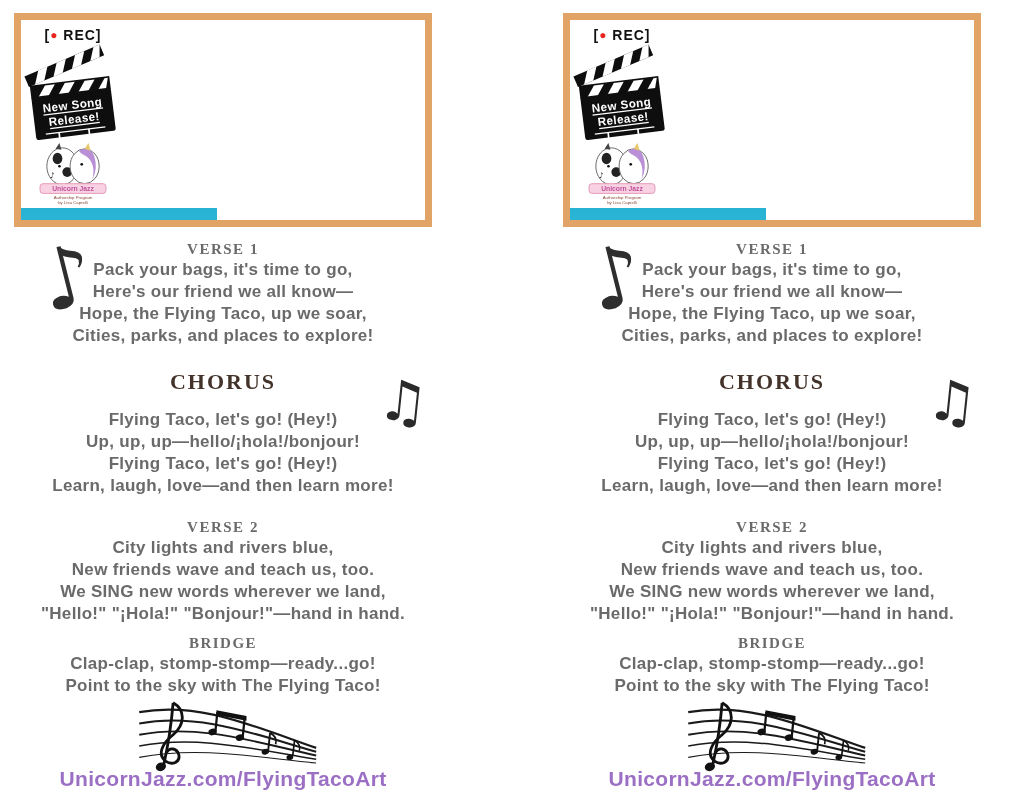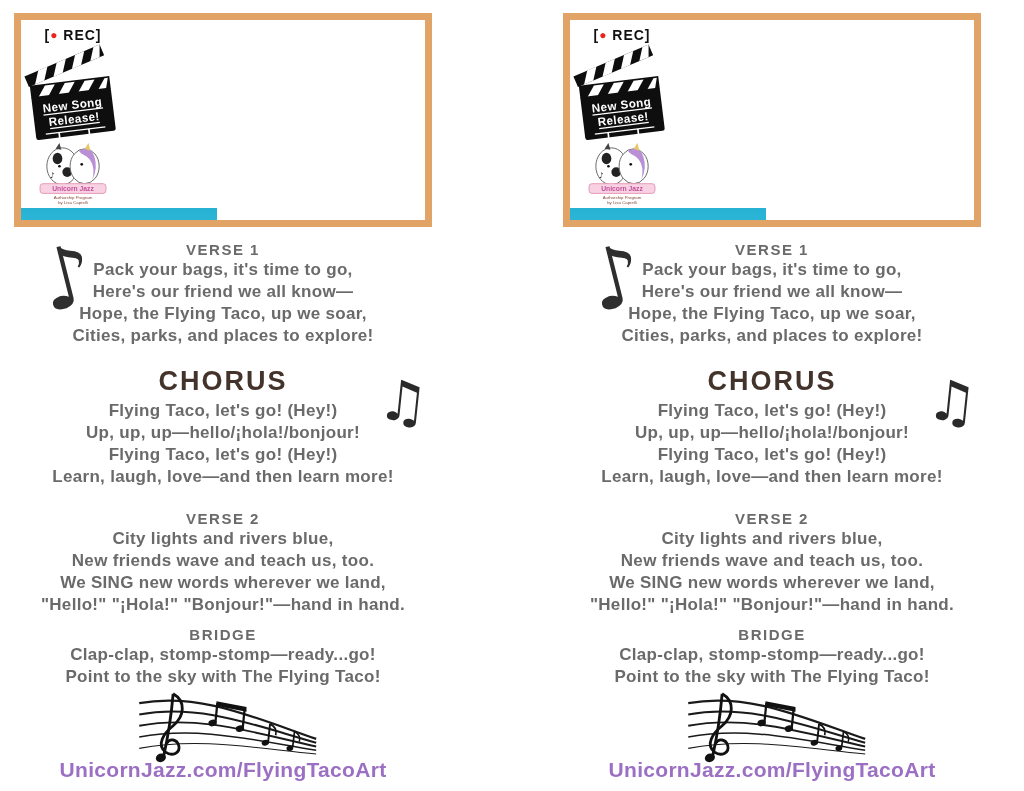--- a/index.html
+++ b/index.html
@@ -22,25 +22,25 @@
   .icons{display:flex;flex-wrap:wrap;justify-content:center;align-items:center;
          gap:3px;width:90px;margin-top:3px;}
   .hnotes{position:relative;flex:1;width:100%;}
   .hnote1{position:absolute;left:12px;top:2px;font:700 40px "DejaVu Sans",sans-serif;
           color:#0c0c0c;transform:rotate(-12deg);}
   .hnote2{position:absolute;left:40px;top:14px;font:700 46px "DejaVu Sans",sans-serif;
           color:#0c0c0c;transform:rotate(7deg);}
 
   
   .section{position:relative;text-align:center;color:#6a6a6a;font-weight:700;}
-  .sec-head{font-size:15px;letter-spacing:1.5px;line-height:19px;}
+  .sec-head{font-size:15px;letter-spacing:1.5px;line-height:19px;font-family:Liberation Serif, serif;}
   .lline{font-size:17px;line-height:22px;letter-spacing:.3px;}
   .verse1{margin-top:13px;}
   .chorus{margin-top:19px;}
-  .chorus .sec-head{font-size:27px;color:#43332a;letter-spacing:2px;line-height:31px;margin-bottom:3px;}
+  .chorus .sec-head{font-size:22px;color:#43332a;letter-spacing:2px;line-height:31px;margin-bottom:12px;}
   .verse2{margin-top:21px;}
   .bridge{margin-top:9px;}
   .note-v1{position:absolute;left:26px;top:-4px;font:700 84px "DejaVu Sans",sans-serif;
            color:#2e2e2e;transform:rotate(-14deg);line-height:1;}
   .note-ch{position:absolute;right:4px;top:8px;font:700 56px "DejaVu Sans",sans-serif;
            color:#2a2a2a;transform:rotate(6deg);line-height:1;}
   .staffwrap{text-align:center;margin-top:2px;}
   .weblink{text-align:center;font-size:21px;font-weight:700;color:#9b6fc4;
            margin-top:-16px;letter-spacing:.3px;}
 

